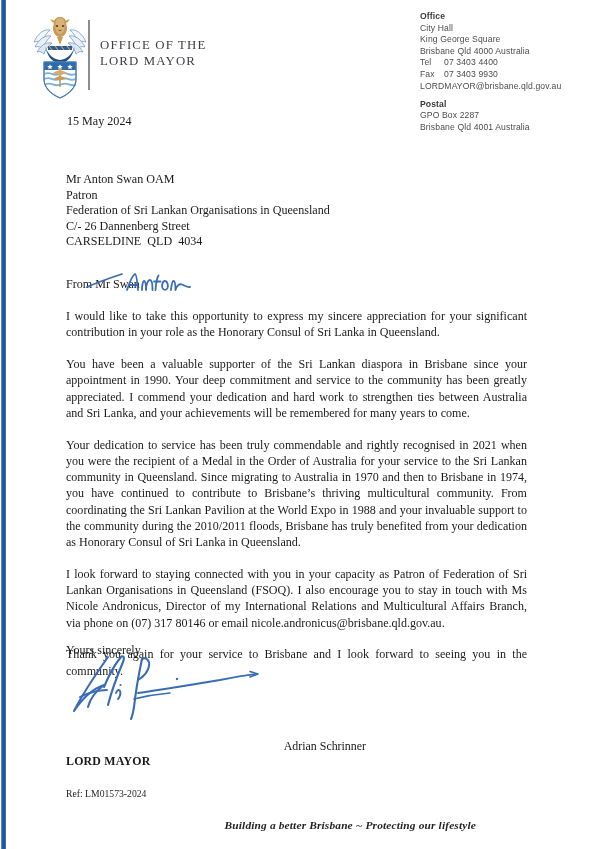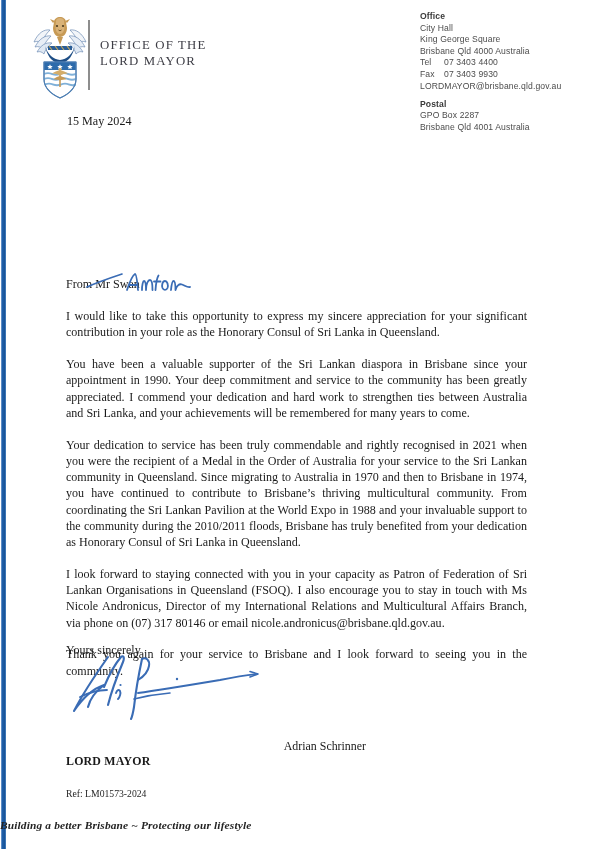--- a/index.html
+++ b/index.html
@@ -193,21 +193,21 @@
     line-height: 13px;
     color: #262626;
   }
 
   
   .footer {
     position: absolute;
     left: 0;
     top: 815px;
     width: 476px;
-    text-align: left;
+    text-align: right;
     text-decoration: underline;
   }
   .footer-tag {
     display: inline-block;
     font-family: "Liberation Serif", "DejaVu Serif", serif;
     font-size: 11.4px;
     font-weight: bold;
     font-style: italic;
     color: #242424;
     letter-spacing: 0.15px;
@@ -296,20 +296,25 @@
       <div class="blk2">
         <div class="ct-head">Postal</div>
         <div>GPO Box 2287</div>
         <div>Brisbane Qld 4001 Australia</div>
       </div>
     </div>
   </div>
 
   <div class="date">15 May 2024</div>
 
+  <div class="recipient">Mr Anton Swan OAM
+Patron
+Federation of Sri Lankan Organisations in Queensland
+C/- 26 Dannenberg Street
+CARSELDINE  QLD  4034</div>
 
   <div class="salutation">
     <span>From </span><span class="sal-struck">Mr Swan</span>
   </div>
 
   <svg class="handwrite" viewBox="0 0 110 30" xmlns="http://www.w3.org/2000/svg">
 
     <path d="M1 19 C12 14 24 10 36 6" stroke="#3a6cb5" stroke-width="1.7" fill="none" stroke-linecap="round"></path>
 
     <g stroke="#3a6cb5" stroke-width="1.8" fill="none" stroke-linecap="round" stroke-linejoin="round">

